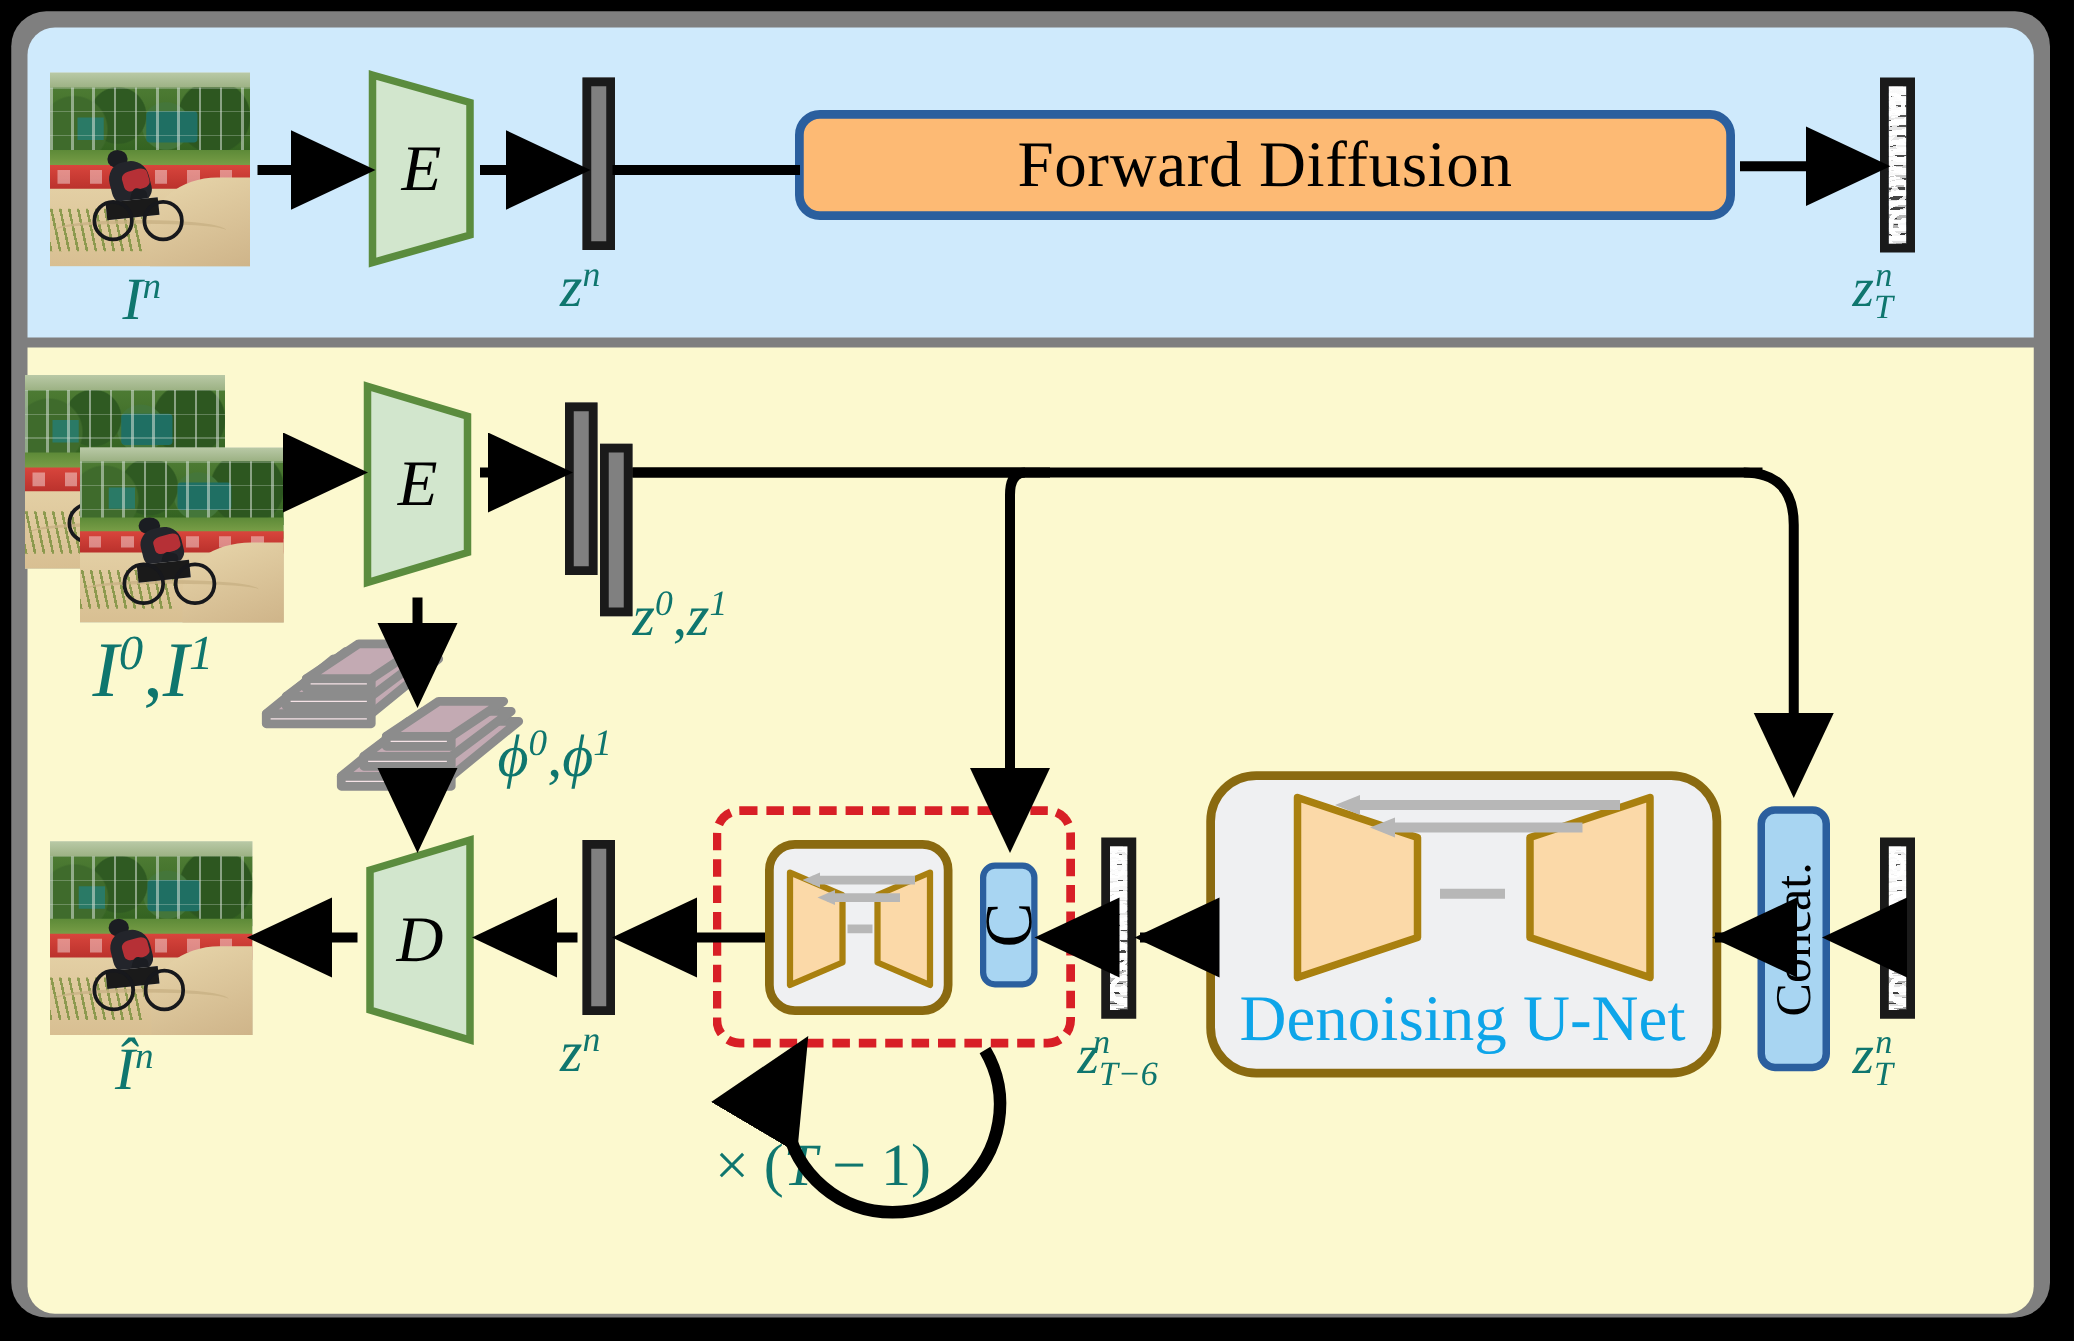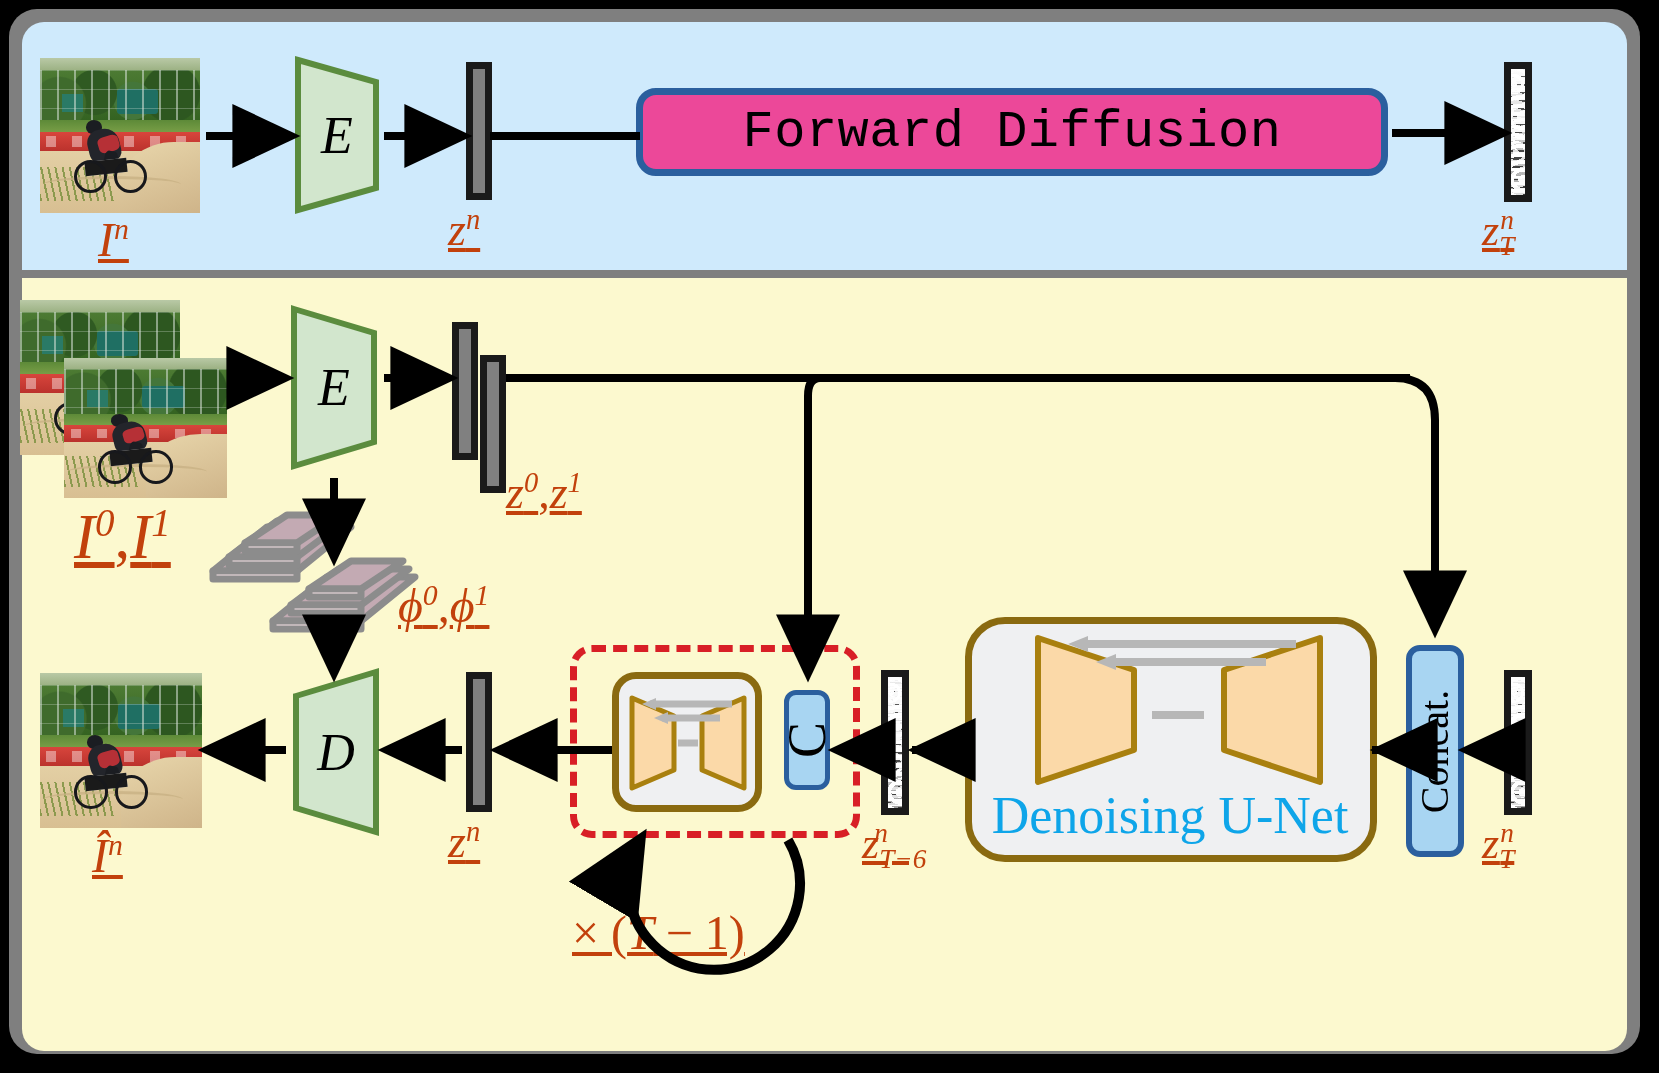--- a/index.html
+++ b/index.html
@@ -89,31 +89,31 @@
   .barNoise{position:absolute;border:7px solid #1a1a1a;box-sizing:border-box;
        background:
          repeating-radial-gradient(circle at 22% 12%, #ffffff 0 3px, #5e5e5e 3px 7px),
          repeating-radial-gradient(circle at 70% 38%, #f2f2f2 0 4px, #6b6b6b 4px 9px),
          repeating-radial-gradient(circle at 35% 66%, #e8e8e8 0 3px, #585858 3px 8px),
          repeating-radial-gradient(circle at 80% 88%, #fafafa 0 4px, #656565 4px 8px),
          linear-gradient(#bdbdbd,#9a9a9a);
        background-blend-mode:overlay,overlay,overlay,overlay,normal;}
 
   
-  .lbl{position:absolute;color:#c2410c;white-space:nowrap;
-       font-family:"Liberation Serif","DejaVu Serif",serif;text-decoration:underline;}
+  .lbl{position:absolute;color:#0f766e;white-space:nowrap;
+       font-family:"Liberation Serif","DejaVu Serif",serif;}
   .lbl .it{font-style:italic;}
   .lbl sup{font-size:.62em;vertical-align:super;font-style:italic;}
   .lbl sub{font-size:.62em;vertical-align:sub;font-style:italic;}
 
   
   #fdBox{position:absolute;left:636px;top:88px;width:752px;height:88px;
-         background:#ec4899;border:7px solid #2b5f9e;border-radius:20px;
+         background:#fdba74;border:7px solid #2b5f9e;border-radius:20px;
          box-sizing:border-box;display:flex;align-items:center;
-         justify-content:center;font-family:Liberation Mono, monospace;}
+         justify-content:center;}
   #fdBox span{font-size:52px;letter-spacing:.5px;color:#000;}
 
   
   #cgTitle{position:absolute;left:618px;top:295px;width:900px;height:68px;
            display:flex;align-items:center;justify-content:flex-start;
            font-size:56px;color:#000;white-space:nowrap;}
 
   
   #pyramid{position:absolute;left:205px;top:495px;width:220px;height:145px;}
 

